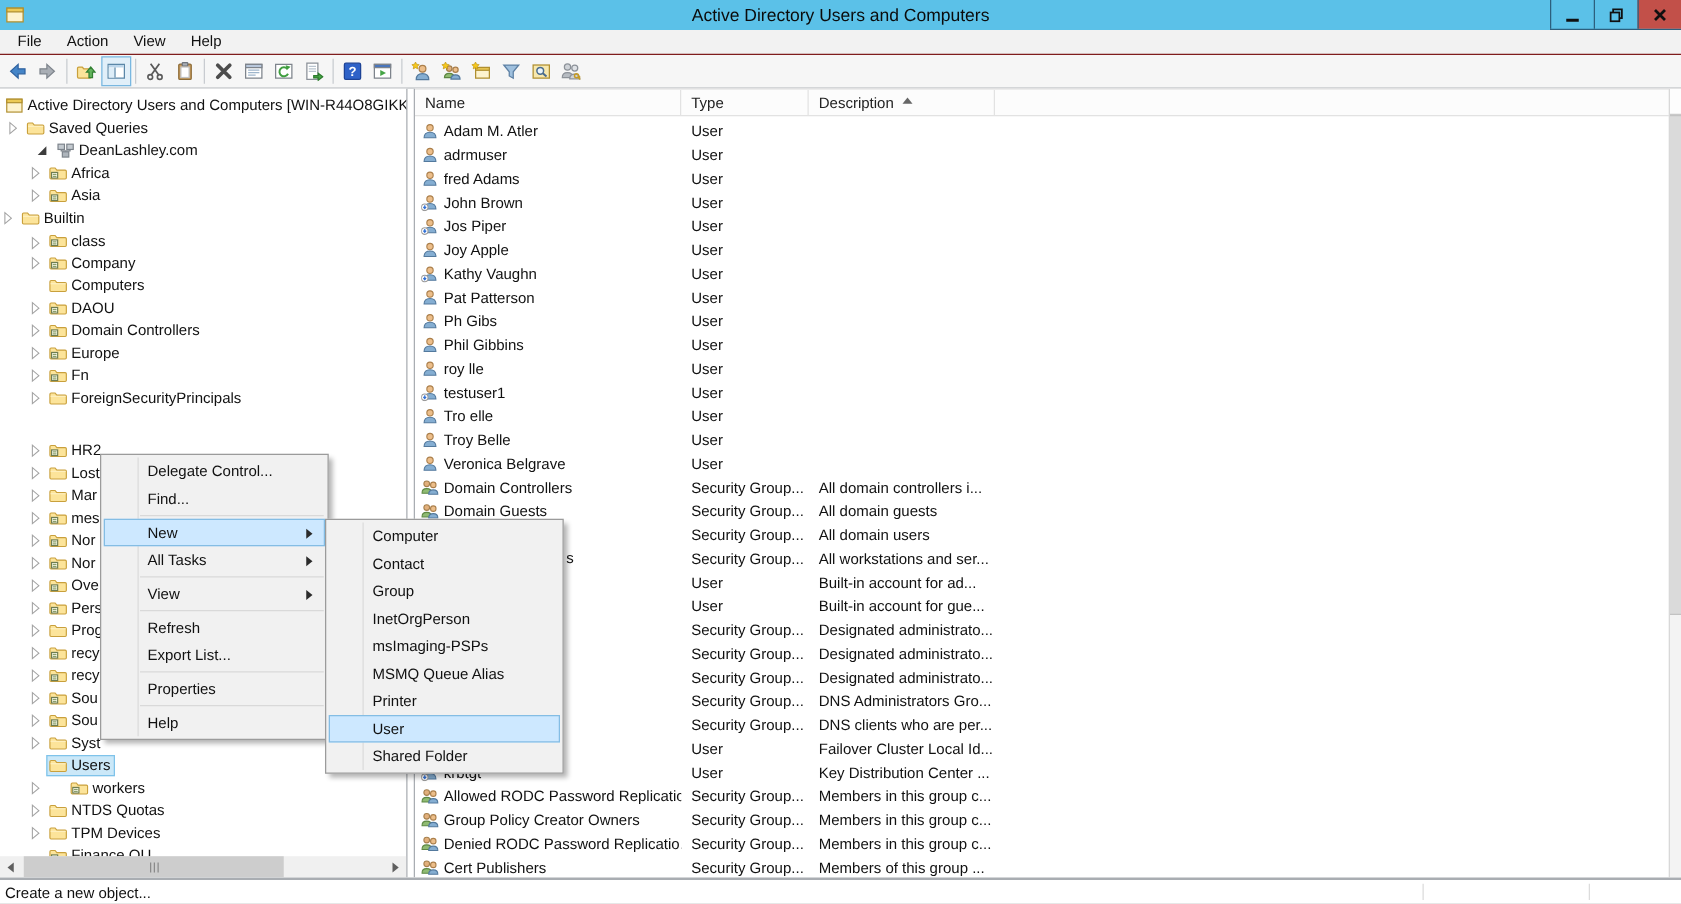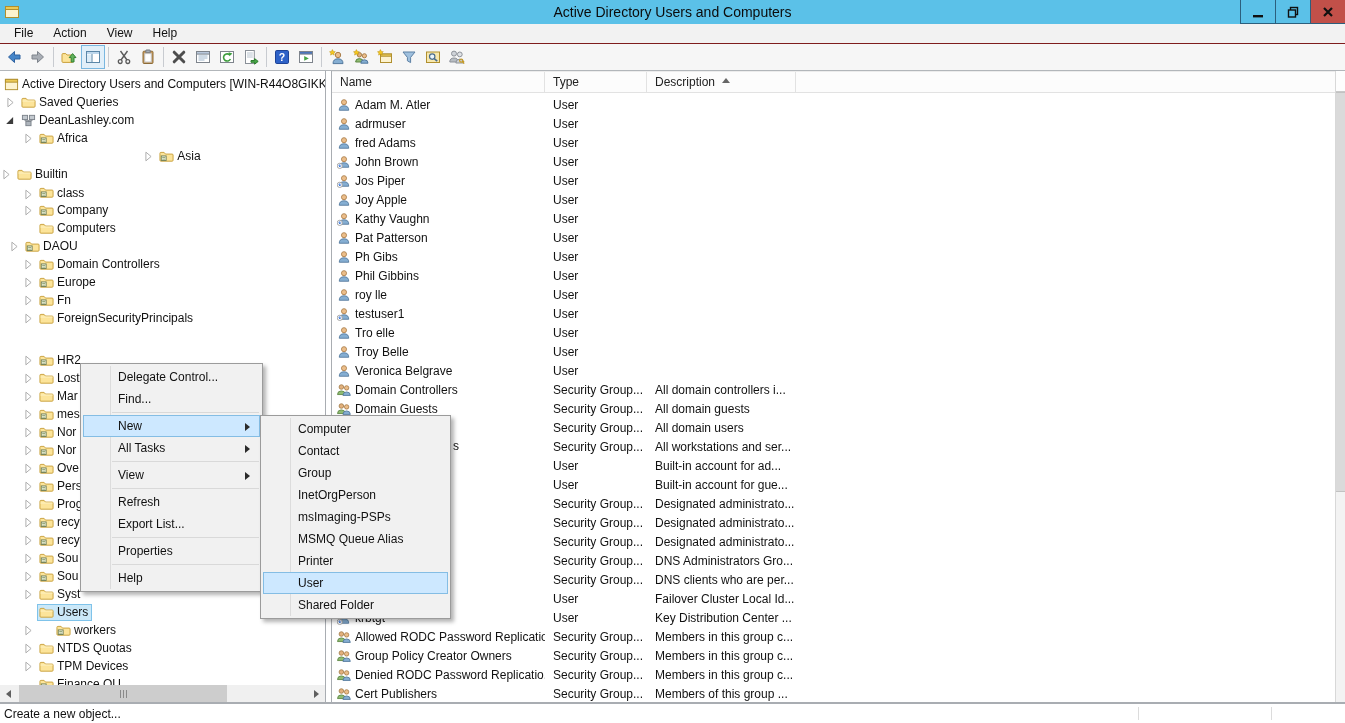--- a/index.html
+++ b/index.html
@@ -323,21 +323,21 @@
             <span class="selwrap">
               <span class="icon ticon">
                 <svg width="15" height="15" viewBox="0 0 16 16">
                   <path d="M1 4.6 Q1 3.6 2 3.6 H5.4 L6.9 5.4 H14 Q15 5.4 15 6.4 V12 Q15 13 14 13 H2 Q1 13 1 12 Z" fill="#fce49a" stroke="#c9a03c"></path>
                   <path d="M1.5 6.4 H14.5" stroke="#fff3c8" fill="none"></path>
                 </svg>
               </span>
               <span class="tlabel">Saved Queries</span>
             </span>
           </div>
-          <div class="trow" style="padding-left: 4px;">
+          <div class="trow" style="padding-left: 4px; margin-left: 24px;">
             <span class="exp">
               <svg width="13" height="13" viewBox="0 0 15 15">
                 <polygon points="10.5,3.5 10.5,11.5 2.5,11.5" fill="#3c3c3c"></polygon>
               </svg>
             </span>
             <span class="selwrap">
               <span class="icon ticon">
                 <svg width="15" height="15" viewBox="0 0 16 16">
                   <rect x="1.5" y="2.5" width="5.5" height="4.5" fill="#c3c9cf" stroke="#7c838b"></rect>
                   <rect x="9" y="2.5" width="5.5" height="4.5" fill="#c3c9cf" stroke="#7c838b"></rect>
@@ -359,21 +359,21 @@
                 <svg width="15" height="15" viewBox="0 0 16 16">
                   <path d="M1 4.6 Q1 3.6 2 3.6 H5.4 L6.9 5.4 H14 Q15 5.4 15 6.4 V12 Q15 13 14 13 H2 Q1 13 1 12 Z" fill="#fce49a" stroke="#c9a03c"></path>
                   <rect x="2.4" y="7.4" width="5.2" height="4.8" fill="#fffef2" stroke="#6e7d52"></rect>
                   <line x1="3.4" y1="9" x2="6.6" y2="9" stroke="#8aa06a"></line>
                   <line x1="3.4" y1="10.8" x2="6.6" y2="10.8" stroke="#8aa06a"></line>
                 </svg>
               </span>
               <span class="tlabel">Africa</span>
             </span>
           </div>
-          <div class="trow" style="padding-left: 22px; justify-content: center;">
+          <div class="trow" style="padding-left: 22px;">
             <span class="exp">
               <svg width="13" height="13" viewBox="0 0 15 15">
                 <polygon points="4.5,2.5 10.5,7.5 4.5,12.5" fill="#ffffff" stroke="#a4a4a4"></polygon>
               </svg>
             </span>
             <span class="selwrap">
               <span class="icon ticon">
                 <svg width="15" height="15" viewBox="0 0 16 16">
                   <path d="M1 4.6 Q1 3.6 2 3.6 H5.4 L6.9 5.4 H14 Q15 5.4 15 6.4 V12 Q15 13 14 13 H2 Q1 13 1 12 Z" fill="#fce49a" stroke="#c9a03c"></path>
                   <rect x="2.4" y="7.4" width="5.2" height="4.8" fill="#fffef2" stroke="#6e7d52"></rect>
@@ -441,21 +441,21 @@
             <span class="selwrap">
               <span class="icon ticon">
                 <svg width="15" height="15" viewBox="0 0 16 16">
                   <path d="M1 4.6 Q1 3.6 2 3.6 H5.4 L6.9 5.4 H14 Q15 5.4 15 6.4 V12 Q15 13 14 13 H2 Q1 13 1 12 Z" fill="#fce49a" stroke="#c9a03c"></path>
                   <path d="M1.5 6.4 H14.5" stroke="#fff3c8" fill="none"></path>
                 </svg>
               </span>
               <span class="tlabel">Computers</span>
             </span>
           </div>
-          <div class="trow" style="padding-left: 8px;">
+          <div class="trow" style="padding-left: 22px;">
             <span class="exp">
               <svg width="13" height="13" viewBox="0 0 15 15">
                 <polygon points="4.5,2.5 10.5,7.5 4.5,12.5" fill="#ffffff" stroke="#a4a4a4"></polygon>
               </svg>
             </span>
             <span class="selwrap">
               <span class="icon ticon">
                 <svg width="15" height="15" viewBox="0 0 16 16">
                   <path d="M1 4.6 Q1 3.6 2 3.6 H5.4 L6.9 5.4 H14 Q15 5.4 15 6.4 V12 Q15 13 14 13 H2 Q1 13 1 12 Z" fill="#fce49a" stroke="#c9a03c"></path>
                   <rect x="2.4" y="7.4" width="5.2" height="4.8" fill="#fffef2" stroke="#6e7d52"></rect>

